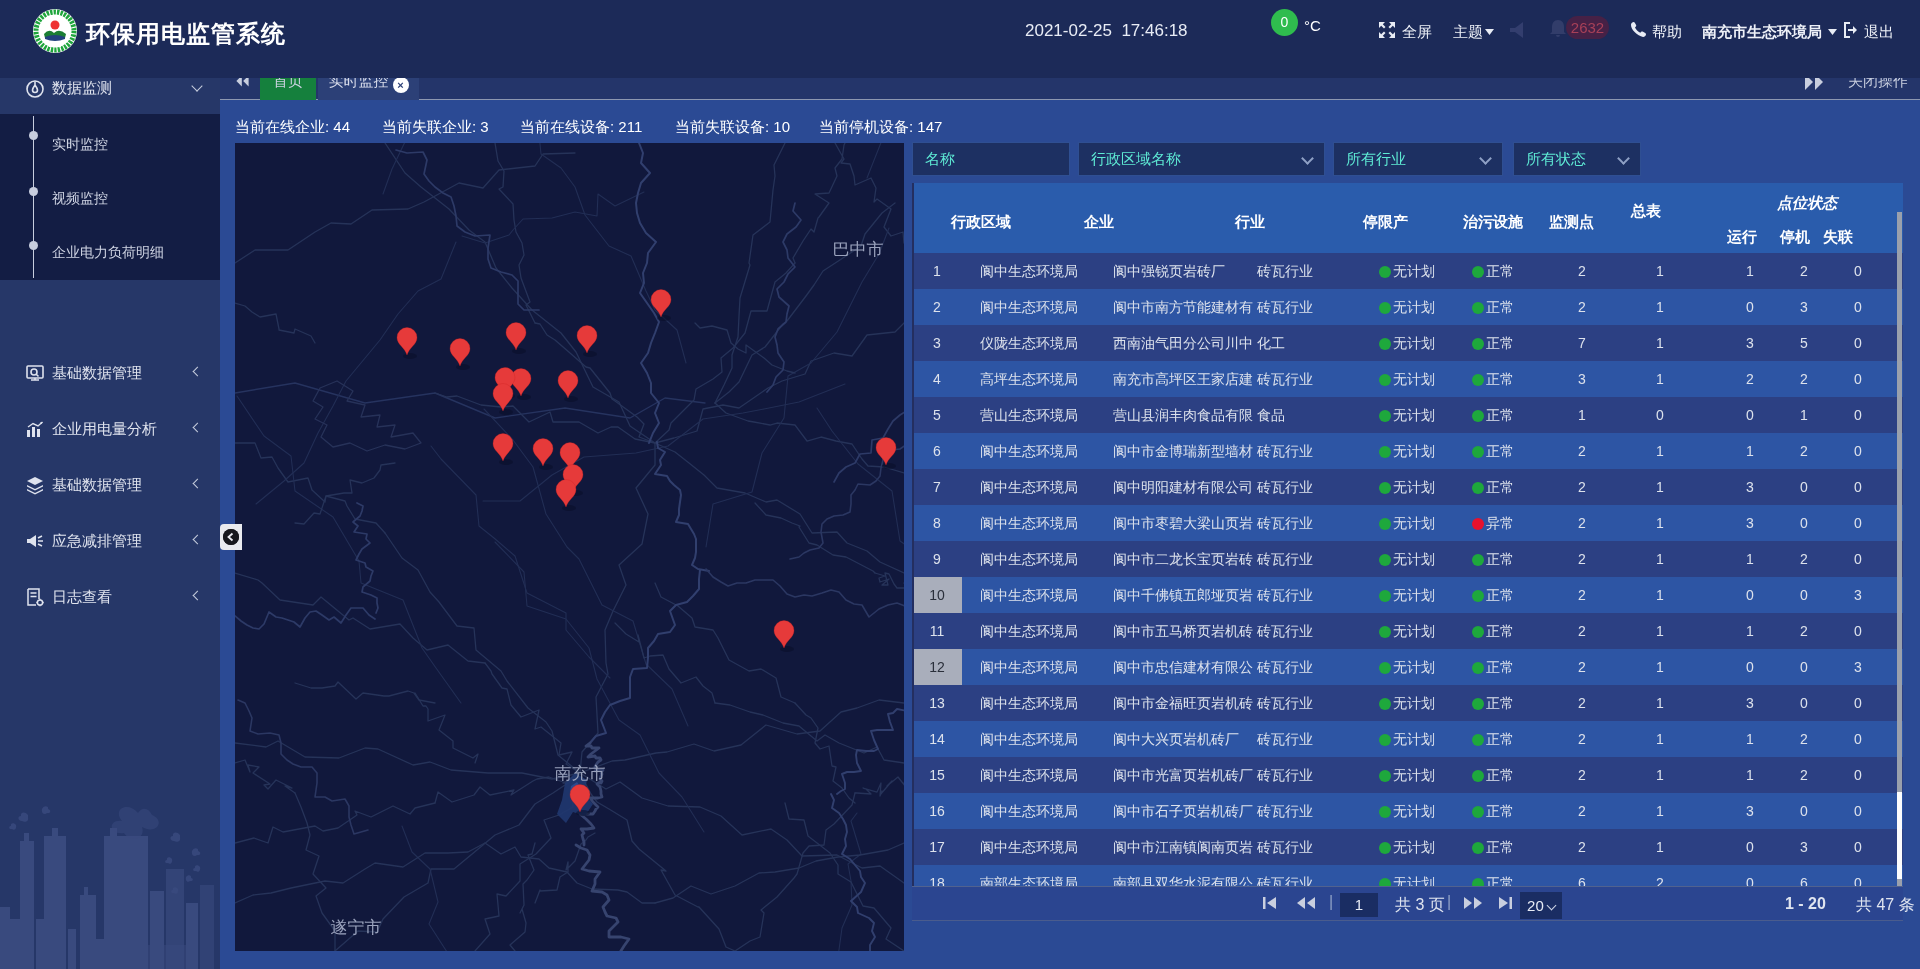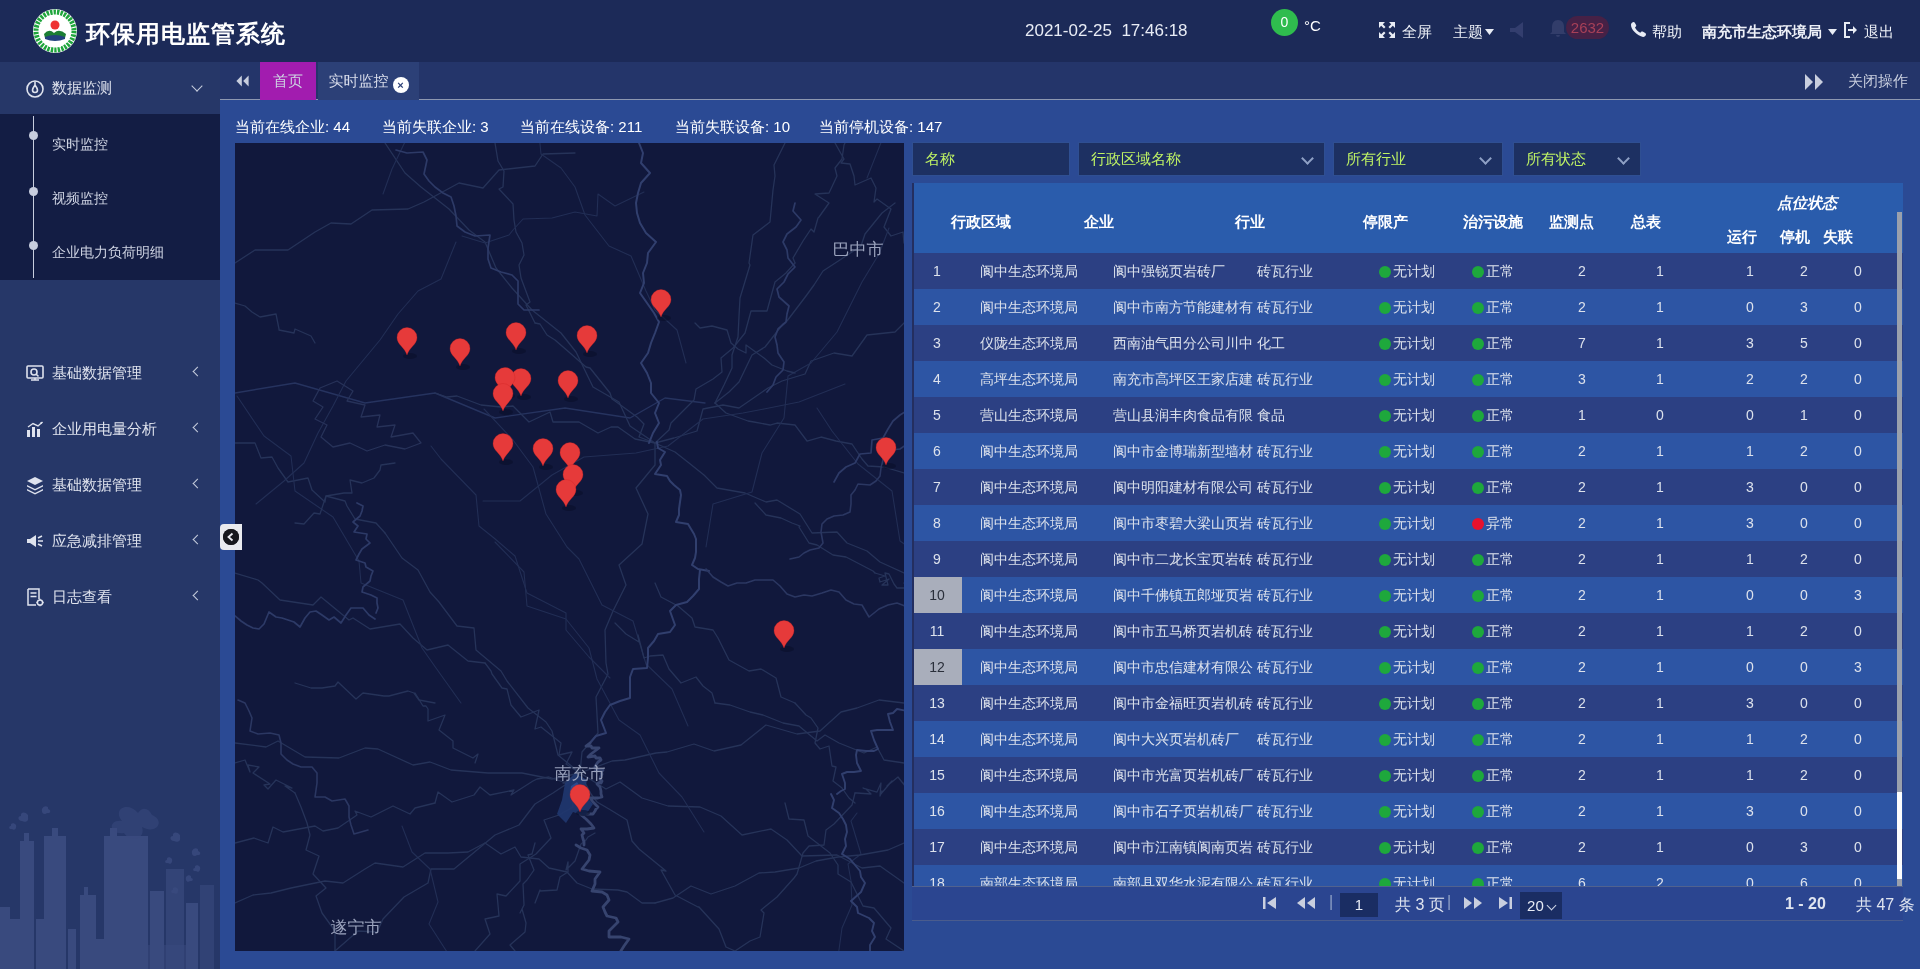--- a/index.html
+++ b/index.html
@@ -1,17 +1,17 @@
 <!DOCTYPE html>
 <html><head>
 <meta charset="utf-8">
 <style>
 *{margin:0;padding:0;box-sizing:border-box;}
 html,body{width:1920px;height:969px;overflow:hidden;font-family:"Liberation Sans",sans-serif;background:#2b4a94;}
-#hdr{position:absolute;left:0;top:0;width:1920px;height:62px;background:#1c2a58;z-index:5;}
+#hdr{position:absolute;left:0;top:0;width:1920px;height:78px;background:#1c2a58;z-index:5;}
 #logo{position:absolute;left:32px;top:8px;width:46px;height:46px;}
 #title{position:absolute;left:86px;top:18px;font-size:24px;font-weight:bold;color:#fff;letter-spacing:1px;}
 #clock{position:absolute;left:1025px;top:21px;font-size:17px;color:#e8ecf5;}
 #temp0{position:absolute;left:1271px;top:9px;width:27px;height:27px;border-radius:50%;background:#2fbc4e;color:#fff;font-size:14px;text-align:center;line-height:27px;}
 #tempc{position:absolute;left:1304px;top:17px;font-size:15px;color:#fff;}
 .hitem{position:absolute;top:23px;color:#eef1f8;font-size:15px;white-space:nowrap;}
 .hicon{fill:#e8ecf5;}
 #bellbadge{position:absolute;left:1566px;top:16px;width:43px;height:23px;background:rgba(112,24,52,.5);border-radius:12px;color:#a84058;font-size:15px;line-height:23px;text-align:center;line-height:24px;}
 
 #side{position:absolute;left:0;top:62px;width:220px;height:907px;background:#263768;overflow:hidden;}
@@ -22,33 +22,33 @@
 .mitem .chevd{position:absolute;right:19px;top:20px;width:8px;height:8px;border-left:1.5px solid #c6cddd;border-bottom:1.5px solid #c6cddd;transform:rotate(-45deg);}
 .mitem svg.icon{position:absolute;left:25px;top:16px;}
 .sitem{position:absolute;left:52px;color:#ced3e2;font-size:14px;}
 .sdot{position:absolute;left:29px;width:9px;height:9px;border-radius:50%;background:#c7cdde;}
 #tline{position:absolute;left:33px;top:54px;width:1px;height:162px;background:#c7cdde;}
 #skyline{position:absolute;left:0;bottom:0;width:220px;}
 
 #tabbar{position:absolute;left:220px;top:62px;width:1700px;height:38px;background:#24356a;border-bottom:1px solid #8d97b0;}
 #tabL{position:absolute;left:15px;top:12px;}
 .tab{position:absolute;top:0;height:38px;font-size:15px;color:#cdd3e2;text-align:center;line-height:38px;}
-#tab1{left:40px;width:56px;background:#a21caf;}
+#tab1{left:40px;width:56px;background:#15803d;}
 #tab2{left:98px;width:101px;background:#2c4077;color:#d8dcea;}
 #tabR{position:absolute;right:95px;top:11px;}
 #closeop{position:absolute;right:12px;top:10px;font-size:15px;color:#c9cfdf;}
 
 #stats{position:absolute;left:220px;top:100px;width:1700px;height:43px;color:#fff;font-size:15px;}
 .stat{position:absolute;top:18px;}
 #map{position:absolute;left:235px;top:143px;width:669px;height:808px;background:#0ea5e9;overflow:hidden;}
 #collapse{position:absolute;left:220px;top:524px;width:22px;height:26px;background:#e9eaee;border-radius:4px 0 0 4px;z-index:4;}
 #collapse .c{position:absolute;left:3px;top:5px;width:16px;height:16px;border-radius:50%;background:#1c1c20;color:#e9eaee;font-size:11px;text-align:center;line-height:16px;}
 
 #rp{position:absolute;left:912px;top:143px;width:991px;height:780px;}
-.fbox{position:absolute;top:-1px;height:34px;background:#1d3062;border:1px solid #2f4f92;color:#bef264;font-size:15px;line-height:32px;}
+.fbox{position:absolute;top:-1px;height:34px;background:#1d3062;border:1px solid #2f4f92;color:#5eead4;font-size:15px;line-height:32px;}
 .fbox .ph{padding-left:12px;}
 .fchev{position:absolute;top:11px;right:12px;width:9px;height:9px;border-left:2px solid #8fa0c5;border-bottom:2px solid #8fa0c5;transform:rotate(-45deg);}
 
 #thead{position:absolute;left:0;top:40px;width:991px;height:70px;background:#2a5cac;color:#fff;font-weight:bold;font-size:15px;}
 .th{position:absolute;text-align:left;}
 #tbody{position:absolute;left:0;top:110px;width:991px;height:633px;overflow:hidden;}
 .row{position:relative;width:991px;height:36px;color:#dde2ec;font-size:14px;}
 .row.odd{background:#2c4083;}
 .row.even{background:#2d55a4;}
 .cell{position:absolute;top:0;height:36px;line-height:36px;white-space:nowrap;overflow:hidden;}
@@ -441,21 +441,21 @@
       <div class="fchev"></div>
     </div>
 <div style="position:absolute;left:0;top:40px;width:2px;height:703px;background:#242f60;z-index:3"></div>
 <div id="thead">
 <div class="th" style="left:39px;width:100px;top:30px">行政区域</div>
 <div class="th" style="left:172px;width:100px;top:30px">企业</div>
 <div class="th" style="left:323px;width:100px;top:30px">行业</div>
 <div class="th" style="left:451px;width:100px;top:30px">停限产</div>
 <div class="th" style="left:551px;width:100px;top:30px">治污设施</div>
 <div class="th" style="left:637px;width:100px;top:30px">监测点</div>
-<div class="th" style="left:719px;width:100px;top:30px">总表</div>
+<div class="th" style="left:719px;width:100px;top:19px">总表</div>
 <div class="th" style="left:865px;width:100px;top:11px;font-style:italic;">点位状态</div>
 <div class="th" style="left:815px;width:80px;top:45px">运行</div>
 <div class="th" style="left:868px;width:80px;top:45px">停机</div>
 <div class="th" style="left:911px;width:80px;top:45px">失联</div>
 </div>
 <div id="tbody">
 <div class="row odd">
         <div class="cell c0">1</div>
         <div class="cell c1">阆中生态环境局</div>
         <div class="cell c2">阆中强锐页岩砖厂</div>

